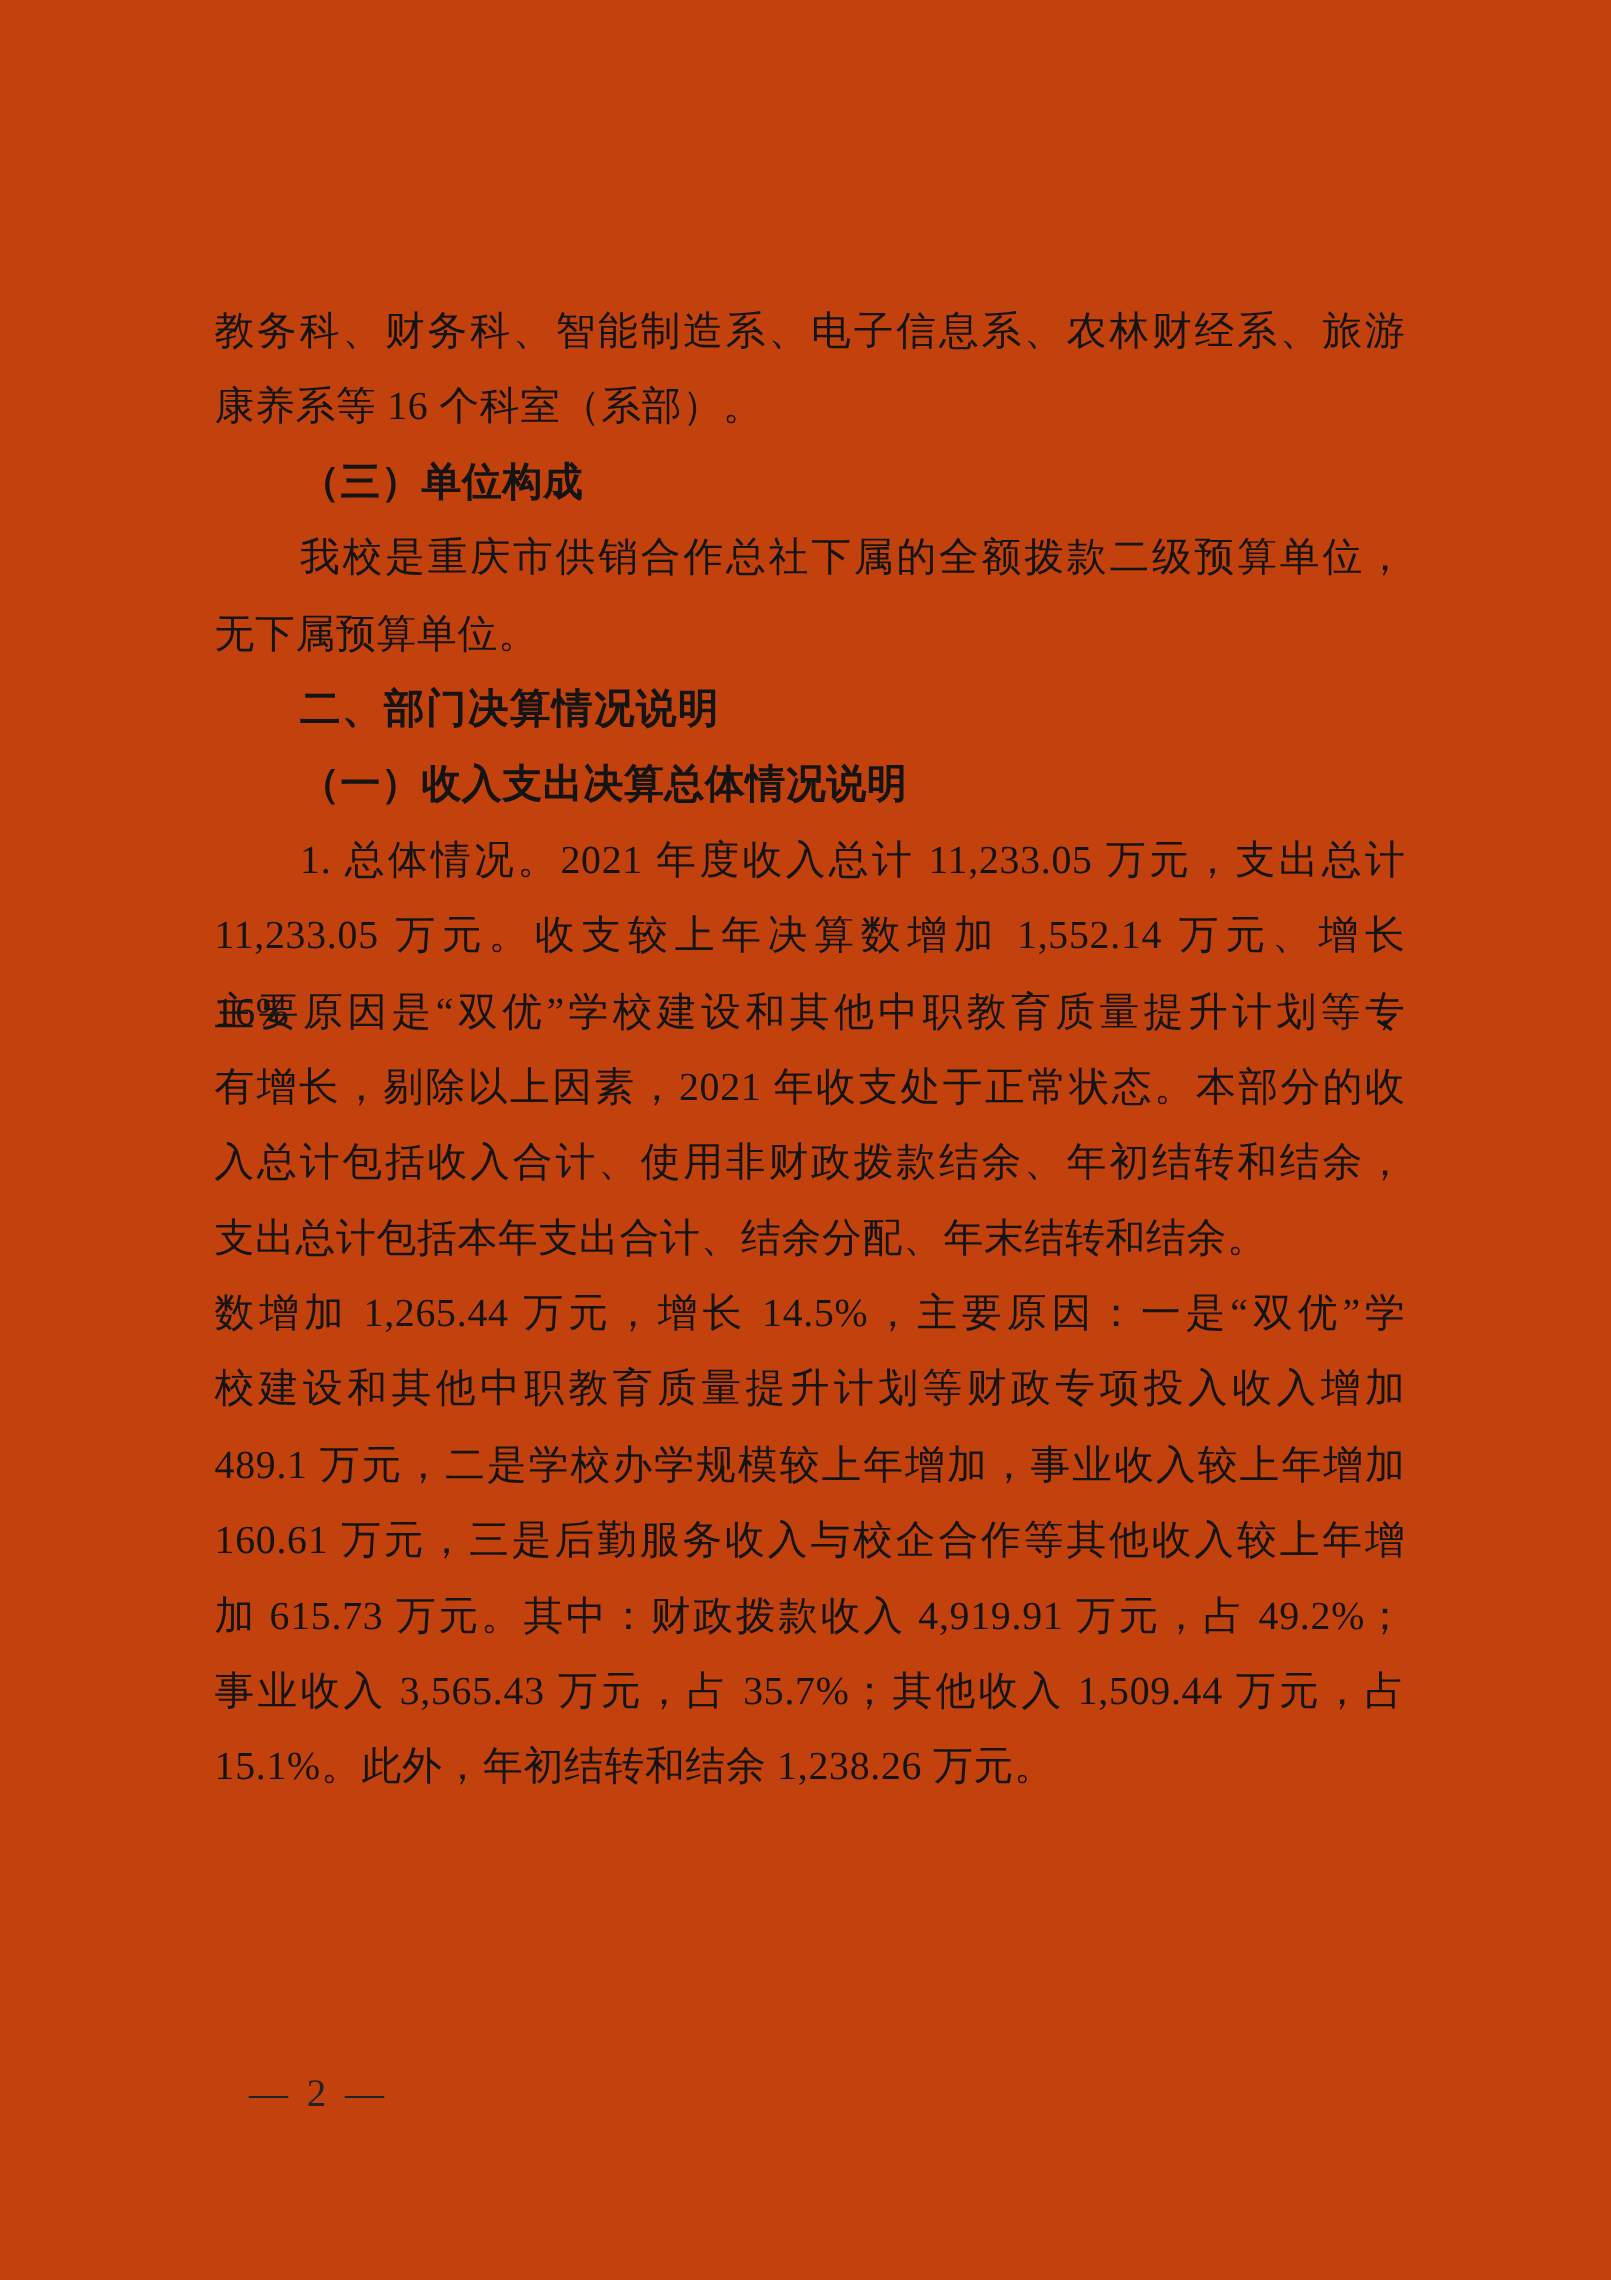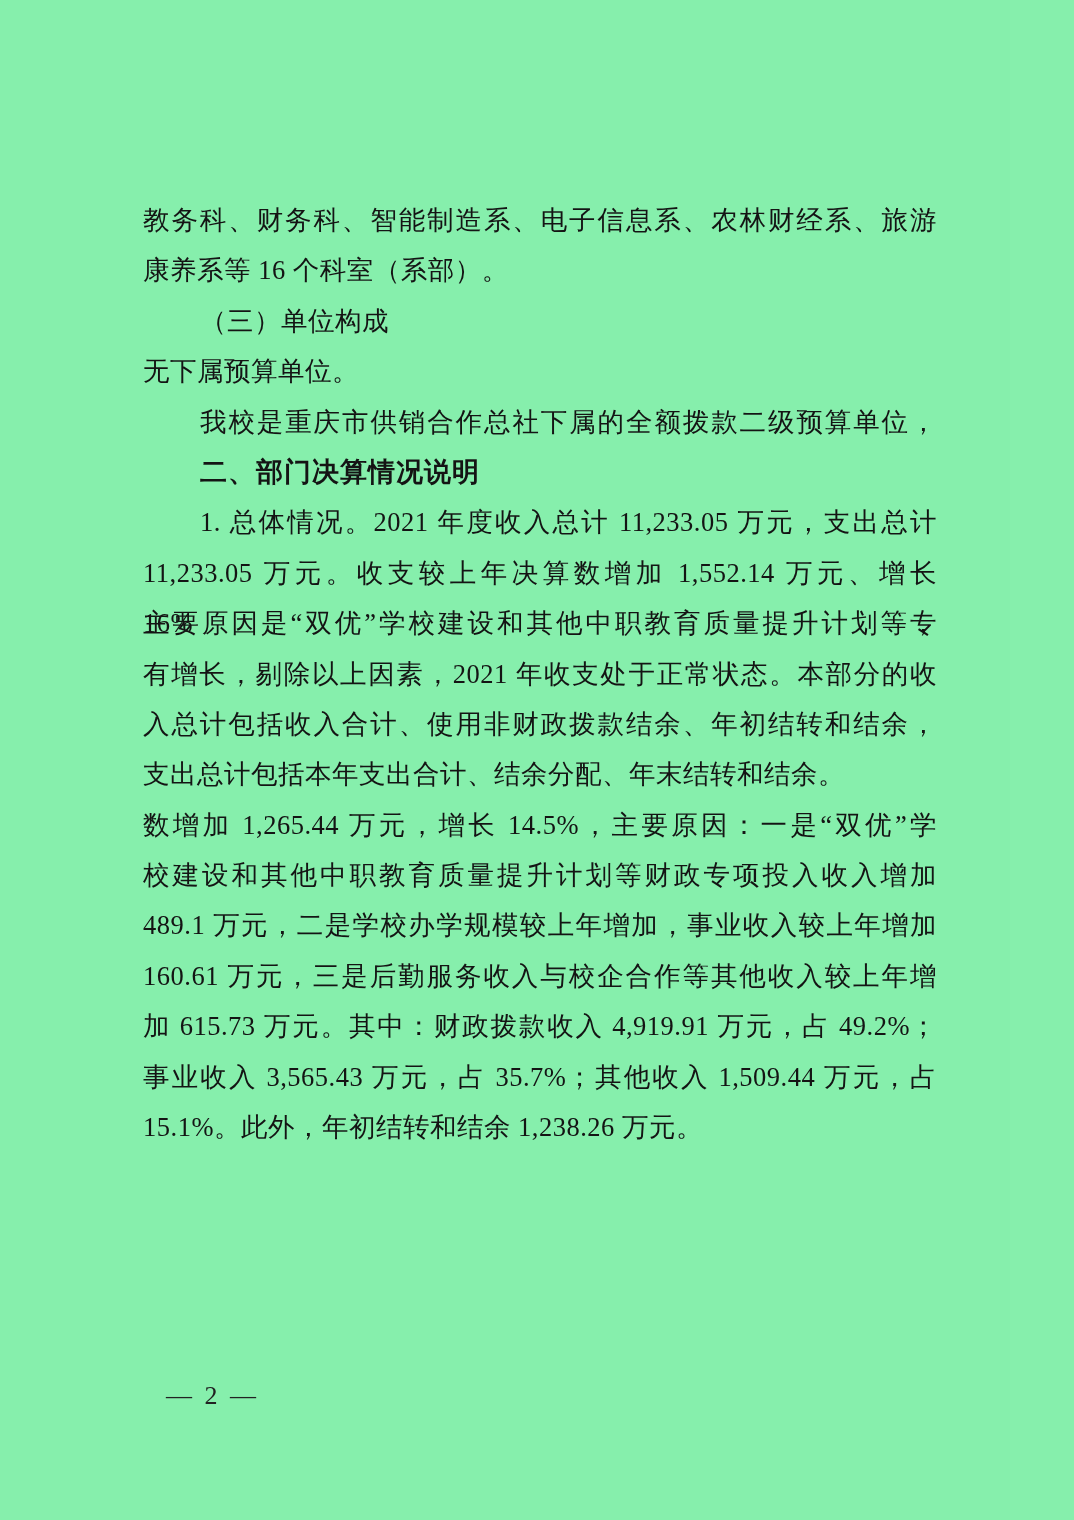--- a/index.html
+++ b/index.html
@@ -4,21 +4,21 @@
 <style>
   html, body { margin: 0; padding: 0; }
   body {
     width: 1074px; height: 1520px;
     background: #ffffff;
     font-family: "Liberation Serif", "DejaVu Serif", serif;
   }
   .page {
     position: relative;
     width: 1074px; height: 1520px;
-    background: #86efac;
+    background: #c2410c;
     overflow: hidden;
     color: #141414;
   }
   .doc-body {
     position: absolute;
     left: 143px; top: 195px;
     width: 794px;
   }
   .ln {
     height: 50.4px;
@@ -32,41 +32,42 @@
     text-align: justify;
     text-align-last: justify;
   }
   .indent { text-indent: 57px; }
   .hei {
     font-family: Liberation Sans, sans-serif;
     font-weight: bold;
     font-size: 27px;
     letter-spacing: 1px;
   }
-  .kai { font-weight: normal; }
+  .kai { font-weight: bold; }
   .pagenum {
     position: absolute;
     left: 166px; top: 1381px;
     font-size: 26px;
     line-height: 30px;
     letter-spacing: 3px;
     color: #222222;
   }
 </style>
 </head>
 <body>
 
 <div class="page">
   <div class="doc-body">
     <div class="ln fill">教务科、财务科、智能制造系、电子信息系、农林财经系、旅游</div>
     <div class="ln">康养系等 16 个科室（系部）。</div>
     <div class="ln indent kai">（三）单位构成</div>
+    <div class="ln indent fill">我校是重庆市供销合作总社下属的全额拨款二级预算单位，</div>
     <div class="ln">无下属预算单位。</div>
-    <div class="ln indent fill">我校是重庆市供销合作总社下属的全额拨款二级预算单位，</div>
     <div class="ln indent hei">二、部门决算情况说明</div>
+    <div class="ln indent kai">（一）收入支出决算总体情况说明</div>
     <div class="ln indent fill">1. 总体情况。2021 年度收入总计 11,233.05 万元，支出总计</div>
     <div class="ln fill">11,233.05 万元。收支较上年决算数增加 1,552.14 万元、增长 16%，</div>
     <div class="ln fill">主要原因是“双优”学校建设和其他中职教育质量提升计划等专</div>
     <div class="ln fill">有增长，剔除以上因素，2021 年收支处于正常状态。本部分的收</div>
     <div class="ln fill">入总计包括收入合计、使用非财政拨款结余、年初结转和结余，</div>
     <div class="ln">支出总计包括本年支出合计、结余分配、年末结转和结余。</div>
     <div class="ln fill">数增加 1,265.44 万元，增长 14.5%，主要原因：一是“双优”学</div>
     <div class="ln fill">校建设和其他中职教育质量提升计划等财政专项投入收入增加</div>
     <div class="ln fill">489.1 万元，二是学校办学规模较上年增加，事业收入较上年增加</div>
     <div class="ln fill">160.61 万元，三是后勤服务收入与校企合作等其他收入较上年增</div>

